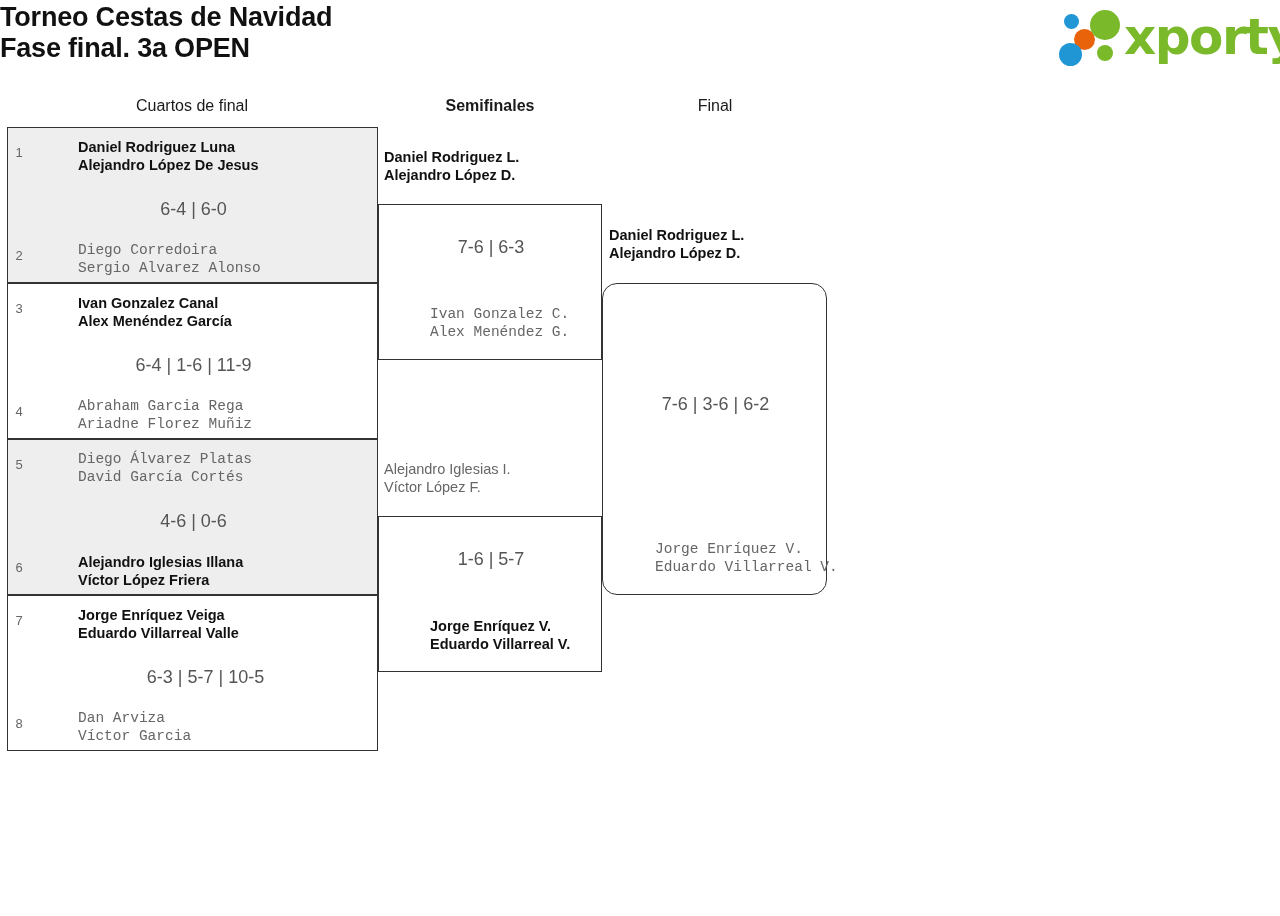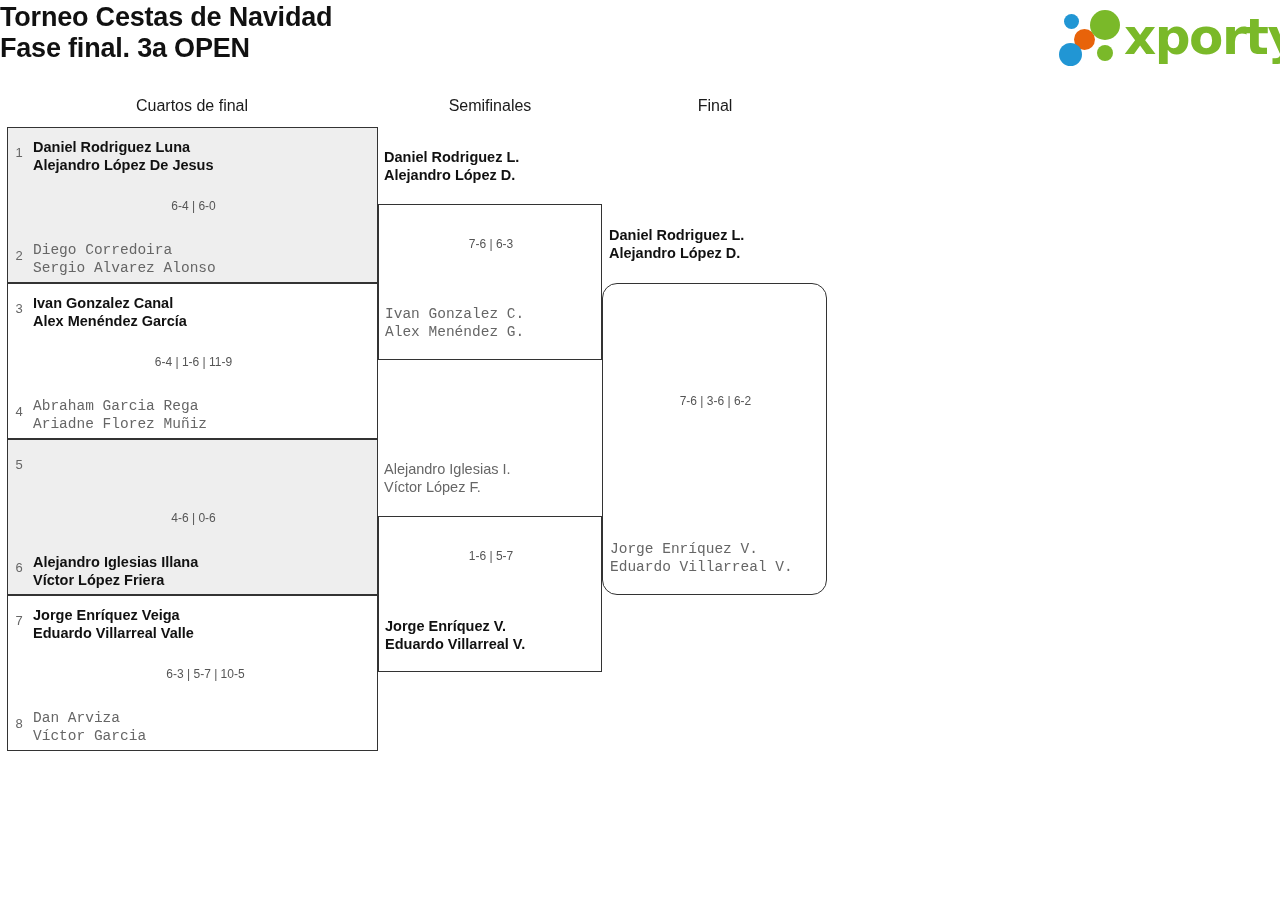--- a/index.html
+++ b/index.html
@@ -94,27 +94,27 @@
     width: 22px;
     text-align: center;
     line-height: 14px;
   }
   .team {
     position: absolute;
     font-size: 14.5px;
     line-height: 18px;
     white-space: nowrap;
   }
-  .team .pl { display: block; }
+  .team .pl { display: block; margin-left: 45px; }
   .team.winner { color: #111111; font-weight: 700; }
   .team.loser  { color: #666666; font-weight: 400; font-family: Liberation Mono, monospace; }
 
   .score {
     position: absolute;
-    font-size: 12px;
+    font-size: 18px;
     color: #555555;
     text-align: center;
     white-space: nowrap;
   }
 
   
   .advance {
     position: absolute;
     font-size: 14.5px;
     line-height: 18px;
@@ -141,21 +141,21 @@
       <span class="dot dot-green-lg"></span>
       <span class="dot dot-green-sm"></span>
     </div>
     <div class="logo-text">xporty</div>
   </div>
 </div>
 
 <div class="bracket">
 
   <div class="round-head" style="left:0px; top:97px; width:370px;">Cuartos de final</div>
-  <div class="round-head" style="left:371px; top:97px; width:224px;">Semifinales</div>
+  <div class="round-head" style="left:371px; top:97px; width:224px;font-weight:bold;">Semifinales</div>
   <div class="round-head" style="left:596px; top:97px; width:224px;">Final</div>
 
   <div class="match shaded" style="left:0px; top:127px; width:371px; height:156px;">
     <div class="seed" style="left:0px; top:18px;">1</div>
     <div class="team winner" style="left:25px; top:10px;">
       <span class="pl">Daniel Rodriguez Luna</span>
       <span class="pl">Alejandro López De Jesus</span>
     </div>
     <div class="score" style="left:0px; top:71px; width:371px;">6-4 | 6-0</div>
     <div class="seed" style="left:0px; top:121px;">2</div>
@@ -174,20 +174,24 @@
     <div class="score" style="left:0px; top:71px; width:371px;">6-4 | 1-6 | 11-9</div>
     <div class="seed" style="left:0px; top:121px;">4</div>
     <div class="team loser" style="left:25px; top:113px;">
       <span class="pl">Abraham Garcia Rega</span>
       <span class="pl">Ariadne Florez Muñiz</span>
     </div>
   </div>
 
   <div class="match shaded" style="left:0px; top:439px; width:371px; height:156px;">
     <div class="seed" style="left:0px; top:18px;">5</div>
+    <div class="team loser" style="left:25px; top:10px;">
+      <span class="pl">Diego Álvarez Platas</span>
+      <span class="pl">David García Cortés</span>
+    </div>
     <div class="score" style="left:0px; top:71px; width:371px;">4-6 | 0-6</div>
     <div class="seed" style="left:0px; top:121px;">6</div>
     <div class="team winner" style="left:25px; top:113px;">
       <span class="pl">Alejandro Iglesias Illana</span>
       <span class="pl">Víctor López Friera</span>
     </div>
   </div>
 
   <div class="match" style="left:0px; top:595px; width:371px; height:156px;">
     <div class="seed" style="left:0px; top:18px;">7</div>

